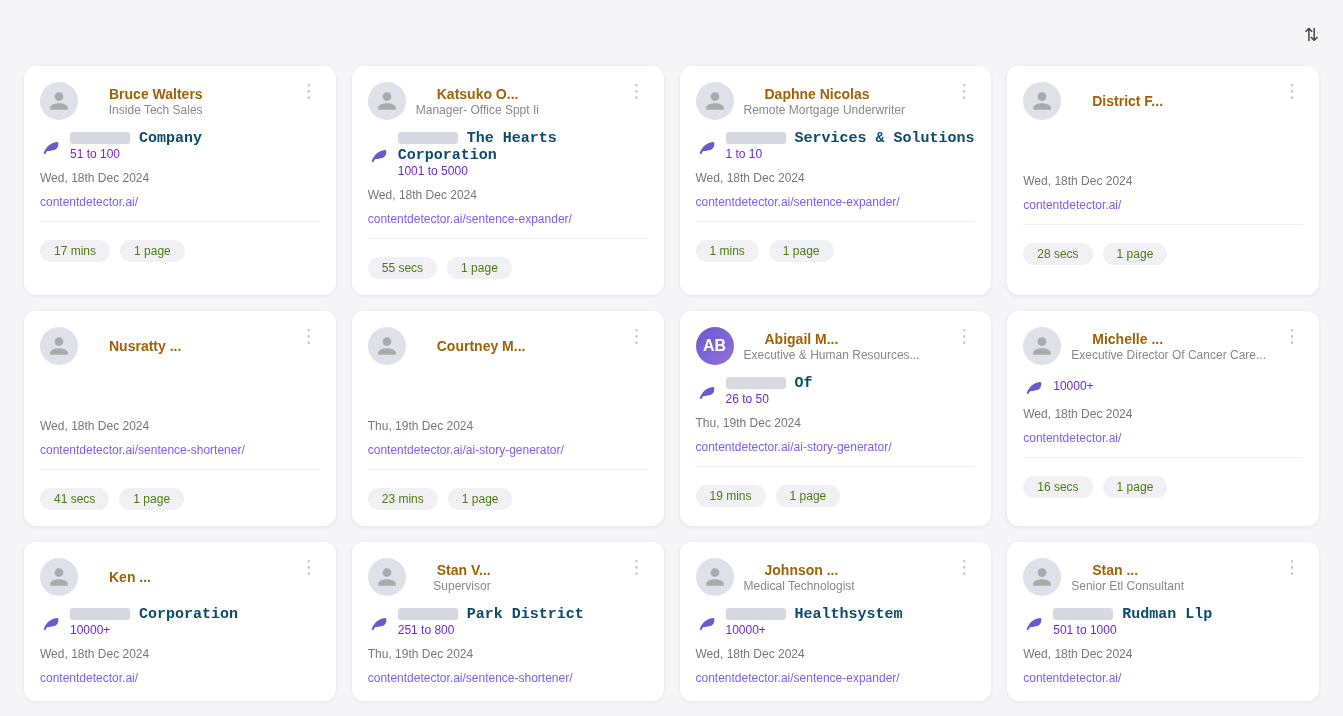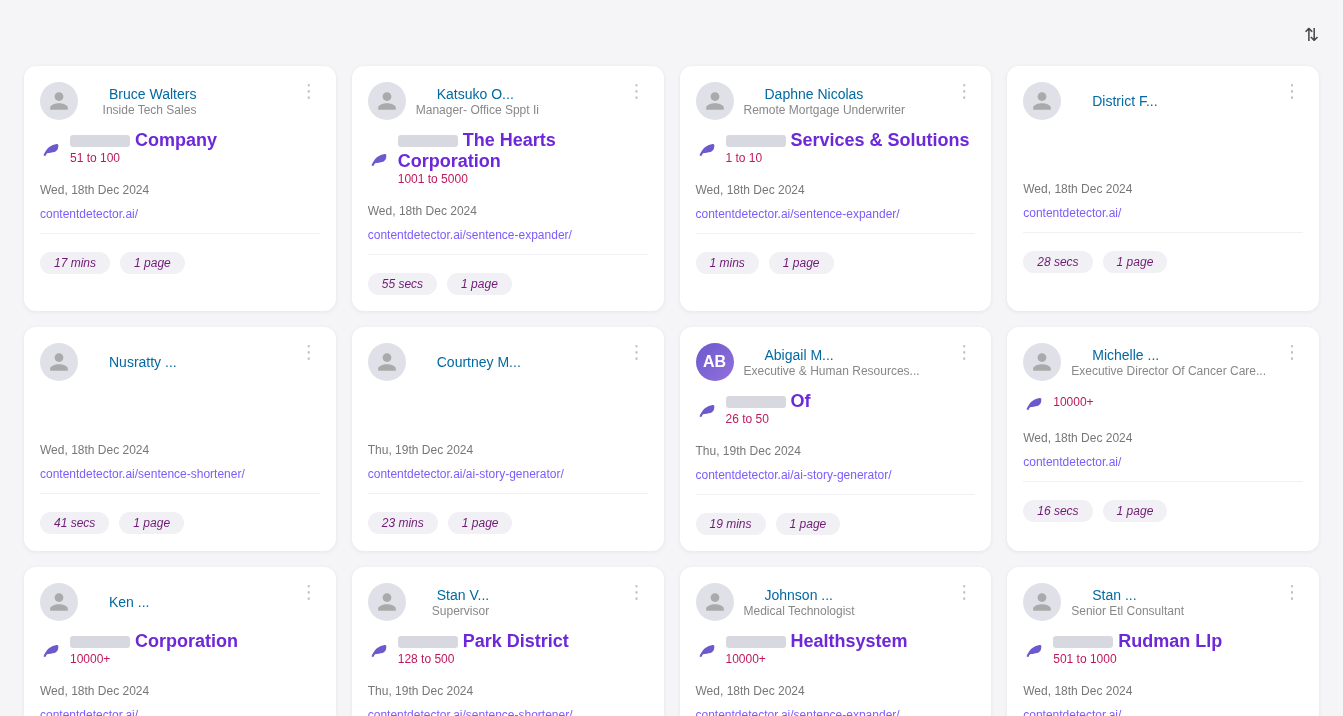--- a/index.html
+++ b/index.html
@@ -80,22 +80,22 @@
       background: linear-gradient(135deg, #6a5acd, #9370db);
       display: flex;
       align-items: center;
       justify-content: center;
       font-size: 16px;
       font-weight: 700;
       color: #fff;
     }
     .person-info .name {
       font-size: 14px;
-      font-weight: 400;
-      color: #0369a1;
+      font-weight: 700;
+      color: #a16207;
       white-space: nowrap;
       overflow: hidden;
       text-overflow: ellipsis;
       max-width: 200px;
       padding-left: 21px;
     }
     .person-info .role {
       font-size: 12px;
       color: #888;
       margin-top: 1px;
@@ -122,60 +122,60 @@
     .company-icon {
       width: 22px;
       height: 22px;
       flex-shrink: 0;
     }
     .company-icon svg {
       width: 22px;
       height: 22px;
     }
     .company-info .company-name {
-      font-size: 18px;
+      font-size: 15px;
       font-weight: 600;
-      color: #6d28d9;
+      color: #0c4a6e;
+      font-family: Liberation Mono, monospace;
     }
     .company-info .company-size {
       font-size: 12px;
-      color: #be185d;
+      color: #6d28d9;
     }
     .blurred {
       display: inline-block;
       background: #e0e0e8;
       border-radius: 3px;
       color: transparent;
       user-select: none;
     }
     .date-url {
       font-size: 12px;
       color: #777;
-      margin-top: 10px;
+      margin-top: 2px;
     }
     .url-link {
       font-size: 12px;
       color: #7c5cfc;
       text-decoration: none;
       display: block;
       margin-top: 2px;
     }
     .card-footer {
       display: flex;
       gap: 10px;
       margin-top: 6px;
     }
     .badge {
       background: #f0f0f5;
       border-radius: 20px;
       padding: 4px 14px;
       font-size: 12px;
-      color: #701a75;
+      color: #4d7c0f;
       white-space: nowrap;
-      font-style: italic;
     }
     .divider {
       border: none;
       border-top: 1px solid #f0f0f5;
       margin: 4px 0;
     }
     .empty-company {
       height: 36px;
     }
   </style>
@@ -477,21 +477,21 @@
       </div>
       <div class="more-btn">⋮</div>
     </div>
 
       <div class="company-row">
         <div class="company-icon"><svg viewBox="0 0 24 24" xmlns="http://www.w3.org/2000/svg">
   <path d="M17 8C8 10 5.9 16.17 3.82 19.9L5.71 21l1-1.9C7.46 17.61 8.5 17.5 9 17.5c2 0 3-1 5-1 4 0 6-3 6-7 0-1.5-.5-2.5-3-1.5z" fill="#6a5acd"></path>
 </svg></div>
         <div class="company-info">
           <div class="company-name"><span class="blurred" style="background:#d8d8e0;width:60px;height:12px;vertical-align:middle;display:inline-block;border-radius:3px;">&nbsp;&nbsp;&nbsp;&nbsp;&nbsp;&nbsp;&nbsp;&nbsp;</span> <span>Park District</span></div>
-          <div class="company-size">128 to 500</div>
+          <div class="company-size">251 to 800</div>
         </div>
       </div>
     <div class="date-url">Thu, 19th Dec 2024</div>
     <a class="url-link" href="#">contentdetector.ai/sentence-shortener/</a>
 
   </div>
       <div class="card">
     <div class="card-header">
       <div class="card-person">
         <div class="avatar">

